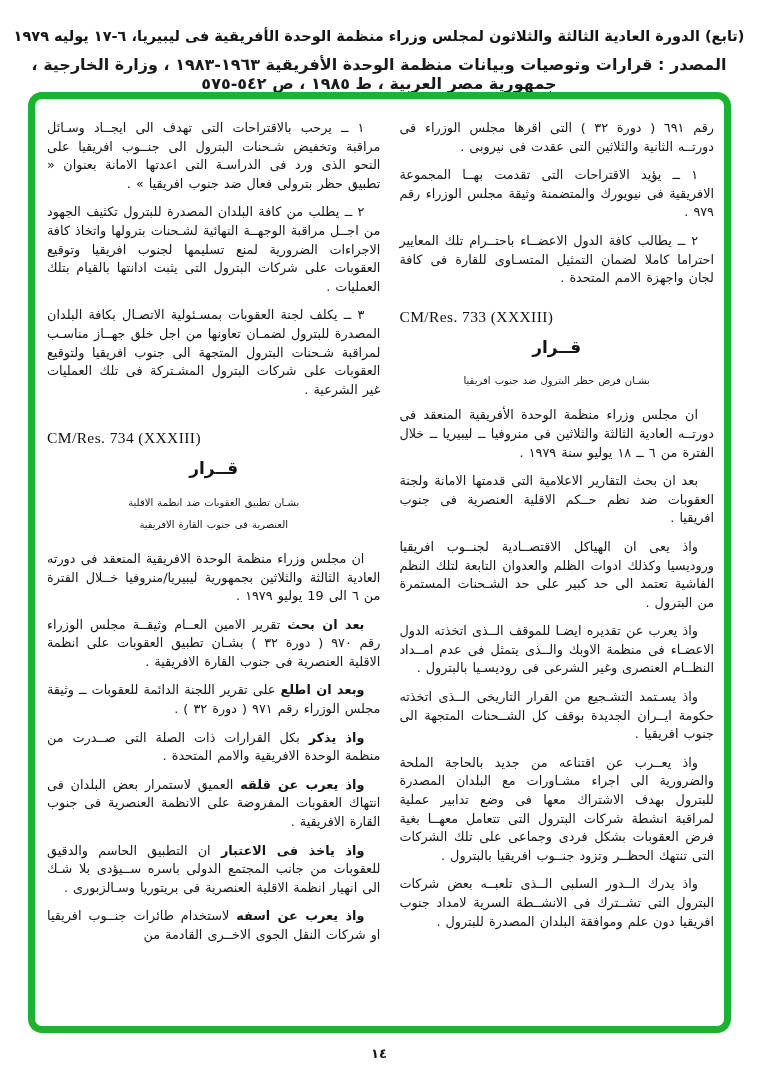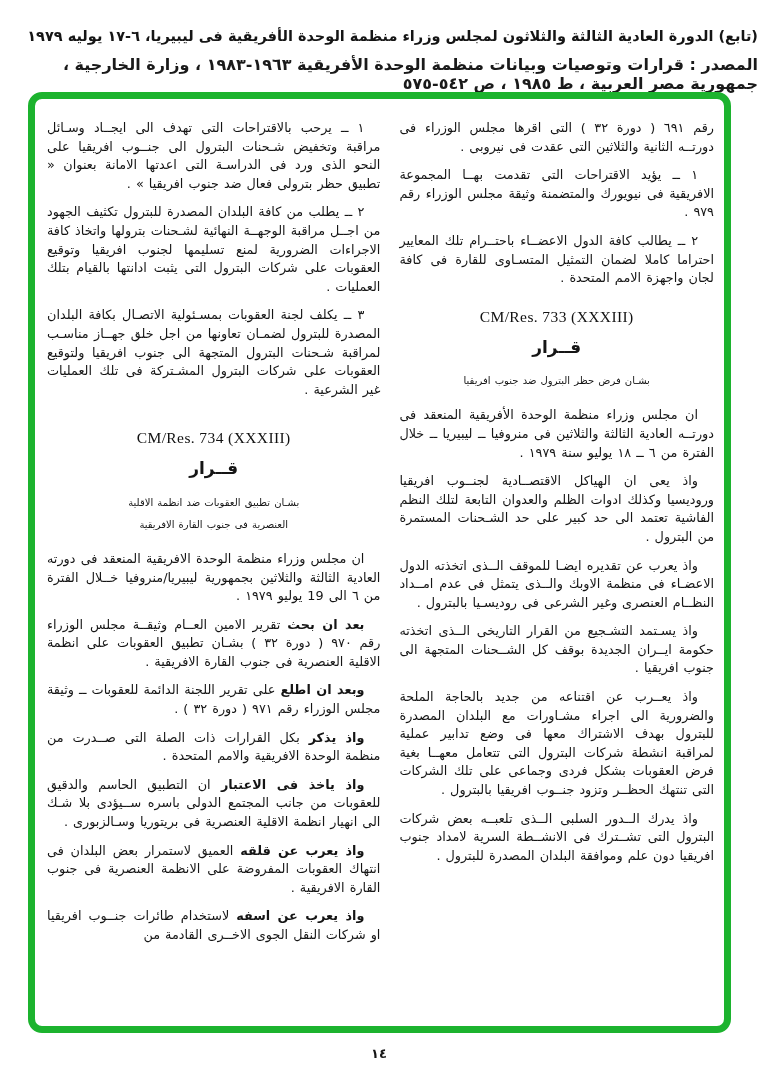--- a/index.html
+++ b/index.html
@@ -6,21 +6,21 @@
   html,body { background:#ffffff; }
   .page {
     position:relative;
     width:758px; height:1078px;
     background:#ffffff;
     font-family:"DejaVu Sans", sans-serif;
     color:#151515;
     overflow:hidden;
   }
   
-  .header { position:absolute; top:26px; left:0; width:758px; direction:rtl; }
+  .header { position:absolute; top:26px; left:0; width:758px; text-align:center; direction:rtl; }
   .header-line1 { font-size:14.5px; font-weight:bold; line-height:20px; letter-spacing:-0.2px; }
   .header-line2 { font-size:16px; font-weight:bold; margin-top:9px; color:#1a1a1a; }
   
   .frame {
     position:absolute; top:92px; left:28px;
     width:703px; height:941px;
     border:7px solid #1cb32e;
     border-radius:14px;
     padding:20px 10px 10px 12px;
     display:flex; gap:19px;
@@ -37,21 +37,21 @@
     line-height:18.6px;
     text-align:justify;
     text-indent:16px;
     margin-bottom:10px;
     word-spacing:1px;
   }
   .para.no-indent { text-indent:0; }
   .lead { font-weight:bold; }
   
   .res-ref {
-    direction:ltr; text-align:center;
+    direction:ltr; text-align:left;
     font-family:"Liberation Serif", serif;
     font-size:15.5px; letter-spacing:0.4px;
     color:#111;
     margin:20px 0 12px 0;
   }
   .res-ref.extra-top { margin-top:30px; }
   .res-title {
     text-align:center; font-weight:bold;
     font-size:17px; text-indent:0;
     margin:6px 0 14px 0;
@@ -83,20 +83,21 @@
   <div class="frame">
 
     <div class="col col-right">
       <div class="para no-indent">رقم ٦٩١ ( دورة ٣٢ ) التى اقرها مجلس الوزراء فى دورتــه الثانية والثلاثين التى عقدت فى نيروبى .</div>
       <div class="para">١ ــ يؤيد الاقتراحات التى تقدمت بهــا المجموعة الافريقية فى نيويورك والمتضمنة وثيقة مجلس الوزراء رقم ٩٧٩ .</div>
       <div class="para">٢ ــ يطالب كافة الدول الاعضــاء باحتــرام تلك المعايير احتراما كاملا لضمان التمثيل المتسـاوى للقارة فى كافة لجان واجهزة الامم المتحدة .</div>
       <div class="res-ref">CM/Res. 733 (XXXIII)</div>
       <div class="para res-title">قــرار</div>
       <div class="para res-subtitle">بشـان فرض حظر البترول ضد جنوب افريقيا</div>
       <div class="para">ان مجلس وزراء منظمة الوحدة الأفريقية المنعقد فى دورتــه العادية الثالثة والثلاثين فى منروفيا ــ ليبيريا ــ خلال الفترة من ٦ ــ ١٨ يوليو سنة ١٩٧٩ .</div>
+      <div class="para">بعد ان بحث التقارير الاعلامية التى قدمتها الامانة ولجنة العقوبات ضد نظم حــكم الاقلية العنصرية فى جنوب افريقيا .</div>
       <div class="para">واذ يعى ان الهياكل الاقتصــادية لجنــوب افريقيا وروديسيا وكذلك ادوات الظلم والعدوان التابعة لتلك النظم الفاشية تعتمد الى حد كبير على حد الشـحنات المستمرة من البترول .</div>
       <div class="para">واذ يعرب عن تقديره ايضـا للموقف الــذى اتخذته الدول الاعضـاء فى منظمة الاوبك والــذى يتمثل فى عدم امــداد النظــام العنصرى وغير الشرعى فى روديسـيا بالبترول .</div>
       <div class="para">واذ يسـتمد التشـجيع من القرار التاريخى الــذى اتخذته حكومة ايــران الجديدة بوقف كل الشــحنات المتجهة الى جنوب افريقيا .</div>
       <div class="para">واذ يعــرب عن اقتناعه من جديد بالحاجة الملحة والضرورية الى اجراء مشـاورات مع البلدان المصدرة للبترول بهدف الاشتراك معها فى وضع تدابير عملية لمراقبة انشطة شركات البترول التى تتعامل معهــا بغية فرض العقوبات بشكل فردى وجماعى على تلك الشركات التى تنتهك الحظــر وتزود جنــوب افريقيا بالبترول .</div>
       <div class="para">واذ يدرك الــدور السلبى الــذى تلعبــه بعض شركات البترول التى تشــترك فى الانشــطة السرية لامداد جنوب افريقيا دون علم وموافقة البلدان المصدرة للبترول .</div>
     </div>
 
     <div class="col col-left">
       <div class="para">١ ــ يرحب بالاقتراحات التى تهدف الى ايجــاد وسـائل مراقبة وتخفيض شـحنات البترول الى جنــوب افريقيا على النحو الذى ورد فى الدراسـة التى اعدتها الامانة بعنوان « تطبيق حظر بترولى فعال ضد جنوب افريقيا » .</div>
       <div class="para">٢ ــ يطلب من كافة البلدان المصدرة للبترول تكثيف الجهود من اجــل مراقبة الوجهــة النهائية لشـحنات بترولها واتخاذ كافة الاجراءات الضرورية لمنع تسليمها لجنوب افريقيا وتوقيع العقوبات على شركات البترول التى يثبت ادانتها بالقيام بتلك العمليات .</div>
@@ -104,22 +105,22 @@
       <div class="res-ref extra-top">CM/Res. 734 (XXXIII)</div>
       <div class="para res-title">قــرار</div>
       <div class="para res-subtitle">
         <span>بشـان تطبيق العقوبات ضد انظمة الاقلية</span><br>
         <span>العنصرية فى جنوب القارة الافريقية</span>
       </div>
       <div class="para">ان مجلس وزراء منظمة الوحدة الافريقية المنعقد فى دورته العادية الثالثة والثلاثين بجمهورية ليبيريا/منروفيا خــلال الفترة من ٦ الى 19 يوليو ١٩٧٩ .</div>
       <div class="para"><span class="lead">بعد ان بحث</span><span> تقرير الامين العــام وثيقــة مجلس الوزراء رقم ٩٧٠ ( دورة ٣٢ ) بشـان تطبيق العقوبات على انظمة الاقلية العنصرية فى جنوب القارة الافريقية .</span></div>
       <div class="para"><span class="lead">وبعد ان اطلع</span><span> على تقرير اللجنة الدائمة للعقوبات ــ وثيقة مجلس الوزراء رقم ٩٧١ ( دورة ٣٢ ) .</span></div>
       <div class="para"><span class="lead">واذ يذكر</span><span> بكل القرارات ذات الصلة التى صــدرت من منظمة الوحدة الافريقية والامم المتحدة .</span></div>
+      <div class="para"><span class="lead">واذ يعرب عن قلقه</span><span> العميق لاستمرار بعض البلدان فى انتهاك العقوبات المفروضة على الانظمة العنصرية فى جنوب القارة الافريقية .</span></div>
       <div class="para"><span class="lead">واذ ياخذ فى الاعتبار</span><span> ان التطبيق الحاسم والدقيق للعقوبات من جانب المجتمع الدولى باسره ســيؤدى بلا شـك الى انهيار انظمة الاقلية العنصرية فى بريتوريا وسـالزبورى .</span></div>
-      <div class="para"><span class="lead">واذ يعرب عن قلقه</span><span> العميق لاستمرار بعض البلدان فى انتهاك العقوبات المفروضة على الانظمة العنصرية فى جنوب القارة الافريقية .</span></div>
       <div class="para"><span class="lead">واذ يعرب عن اسفه</span><span> لاستخدام طائرات جنــوب افريقيا او شركات النقل الجوى الاخــرى القادمة من</span></div>
     </div>
 
   </div>
 
   <div class="page-number">١٤</div>
 
 </div>
 
 </body></html>

